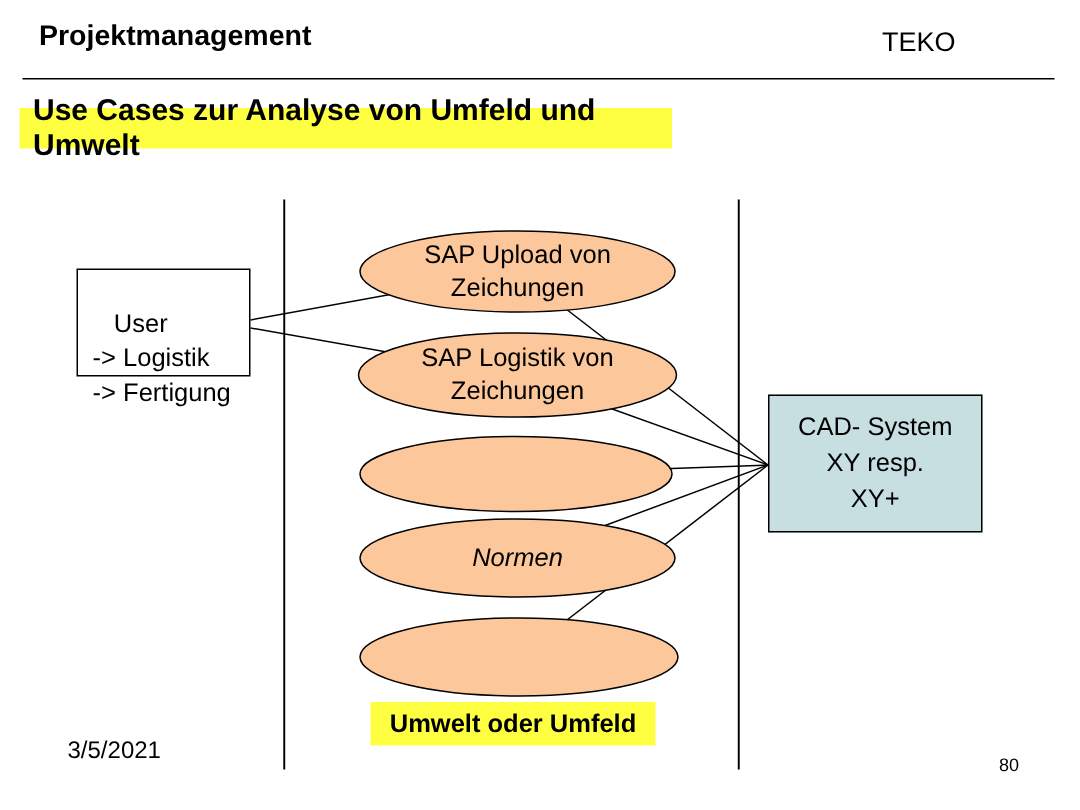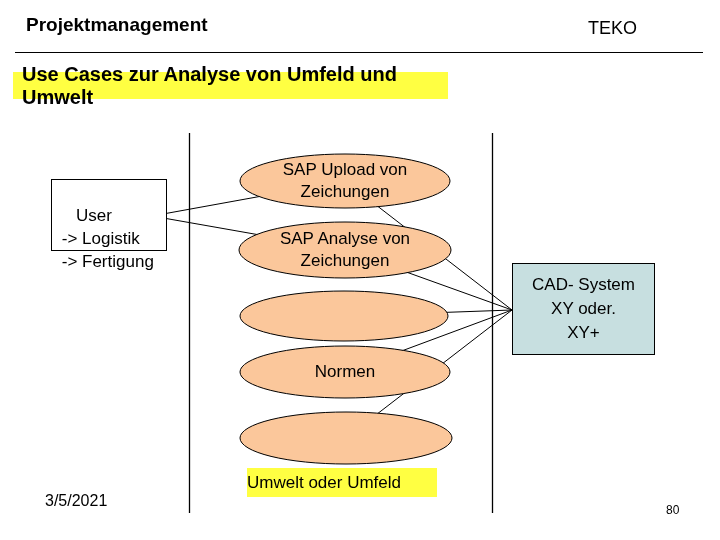--- a/index.html
+++ b/index.html
@@ -53,22 +53,22 @@
     left:512px;top:263px;width:143px;height:92px;
     border:1px solid #000;
     box-sizing:border-box;
     display:flex;align-items:center;justify-content:center;
     text-align:center;
     font-size:17px;line-height:24px;
     white-space:pre-line;
   }
   .caption-box{
     left:247px;top:468px;width:190px;height:29px;
-    display:flex;align-items:center;justify-content:flex-start;
-    font-size:17px;font-weight:normal;
+    display:flex;align-items:center;justify-content:center;
+    font-size:17px;font-weight:bold;
   }
   .footer-date{left:45px;top:492px;font-size:16px;}
   .footer-page{left:666px;top:503px;font-size:12px;}
 </style>
 </head>
 <body>
 
 <div class="slide">
 
   <div class="abs header-title">Projektmanagement</div>
@@ -106,27 +106,27 @@
   </svg>
 
   <div class="abs actor-box">
     <span>User
  -&gt; Logistik
  -&gt; Fertigung</span>
   </div>
 
   <div class="abs uc-label" style="left:235px;top:154px;height:54px;">SAP Upload von
 Zeichungen</div>
-  <div class="abs uc-label" style="left:235px;top:222px;height:56px;">SAP Analyse von
+  <div class="abs uc-label" style="left:235px;top:222px;height:56px;">SAP Logistik von
 Zeichungen</div>
-  <div class="abs uc-label" style="left:235px;top:346px;height:52px;">Normen</div>
+  <div class="abs uc-label" style="left:235px;top:346px;height:52px;font-style:italic;">Normen</div>
 
   <div class="abs system-box" style="background: rgb(199, 223, 224);">
     <span>CAD- System
-XY oder.
+XY resp.
 XY+</span>
   </div>
 
   <div class="abs caption-box" style="background: rgb(255, 255, 66);">
     <span>Umwelt oder Umfeld</span>
   </div>
 
   <div class="abs footer-date">3/5/2021</div>
   <div class="abs footer-page">80</div>
 

